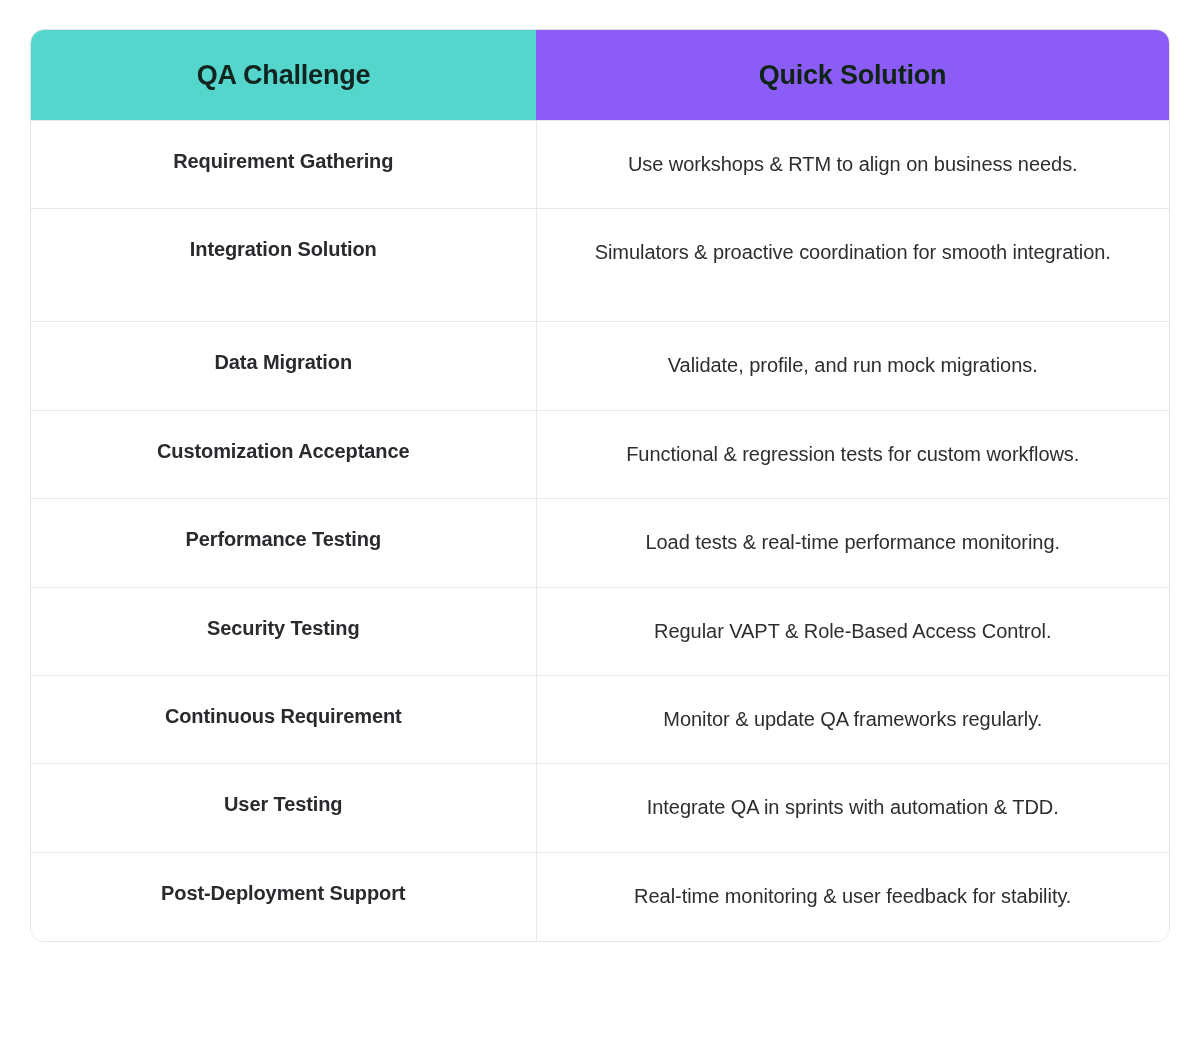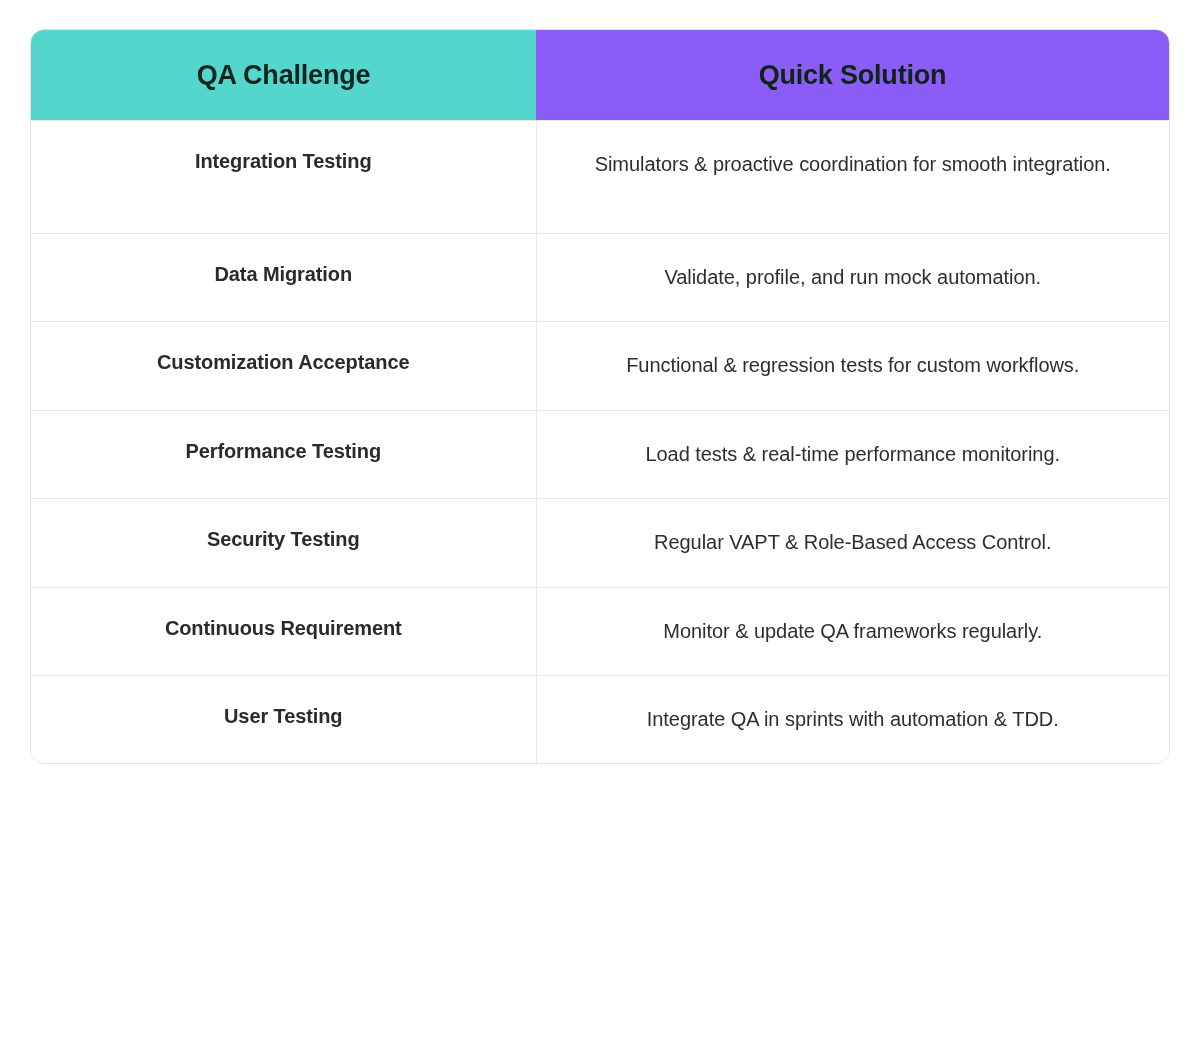--- a/index.html
+++ b/index.html
@@ -121,27 +121,31 @@
         <col class="col-challenge">
         <col class="col-solution">
       </colgroup>
       <thead>
         <tr>
           <th class="head-challenge">QA Challenge</th>
           <th class="head-solution">Quick Solution</th>
         </tr>
       </thead>
       <tbody>
+        <tr class="r0">
+          <td class="cell-challenge">Requirement Gathering</td>
+          <td class="cell-solution">Use workshops &amp; RTM to align on business needs.</td>
+        </tr>
         <tr class="r1">
-          <td class="cell-challenge">Integration Testing</td>
+          <td class="cell-challenge">Integration Solution</td>
           <td class="cell-solution">Simulators &amp; proactive coordination for smooth integration.</td>
         </tr>
         <tr class="r2">
           <td class="cell-challenge">Data Migration</td>
-          <td class="cell-solution">Validate, profile, and run mock automation.</td>
+          <td class="cell-solution">Validate, profile, and run mock migrations.</td>
         </tr>
         <tr class="r3">
           <td class="cell-challenge">Customization Acceptance</td>
           <td class="cell-solution">Functional &amp; regression tests for custom workflows.</td>
         </tr>
         <tr class="r4">
           <td class="cell-challenge">Performance Testing</td>
           <td class="cell-solution">Load tests &amp; real-time performance monitoring.</td>
         </tr>
         <tr class="r5">
@@ -149,16 +153,20 @@
           <td class="cell-solution">Regular VAPT &amp; Role-Based Access Control.</td>
         </tr>
         <tr class="r7">
           <td class="cell-challenge">Continuous Requirement</td>
           <td class="cell-solution">Monitor &amp; update QA frameworks regularly.</td>
         </tr>
         <tr class="r8">
           <td class="cell-challenge">User Testing</td>
           <td class="cell-solution">Integrate QA in sprints with automation &amp; TDD.</td>
         </tr>
+        <tr class="r9">
+          <td class="cell-challenge">Post-Deployment Support</td>
+          <td class="cell-solution">Real-time monitoring &amp; user feedback for stability.</td>
+        </tr>
       </tbody>
     </table>
   </div>
 </div>
 
 </body></html>

